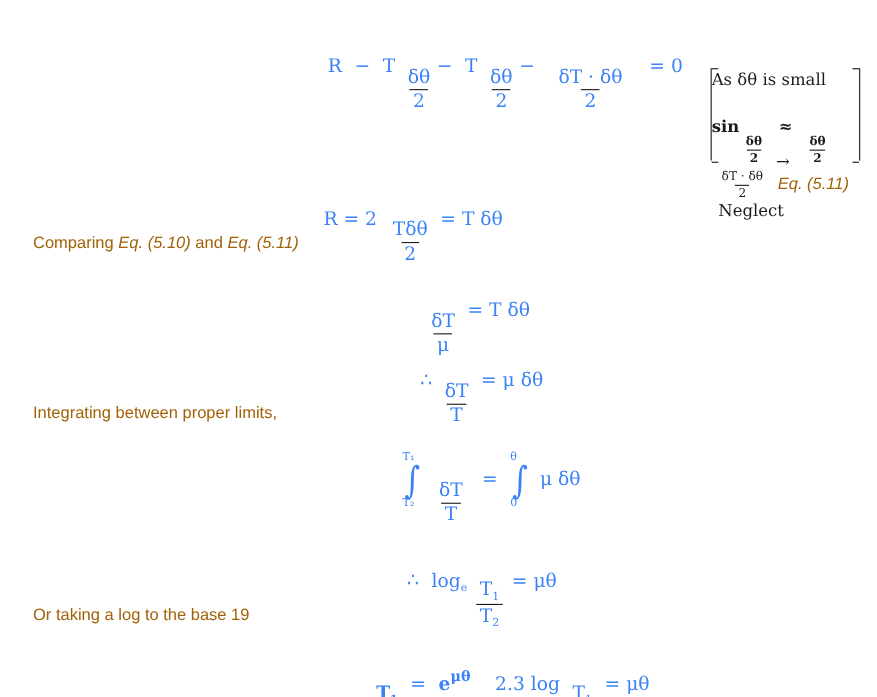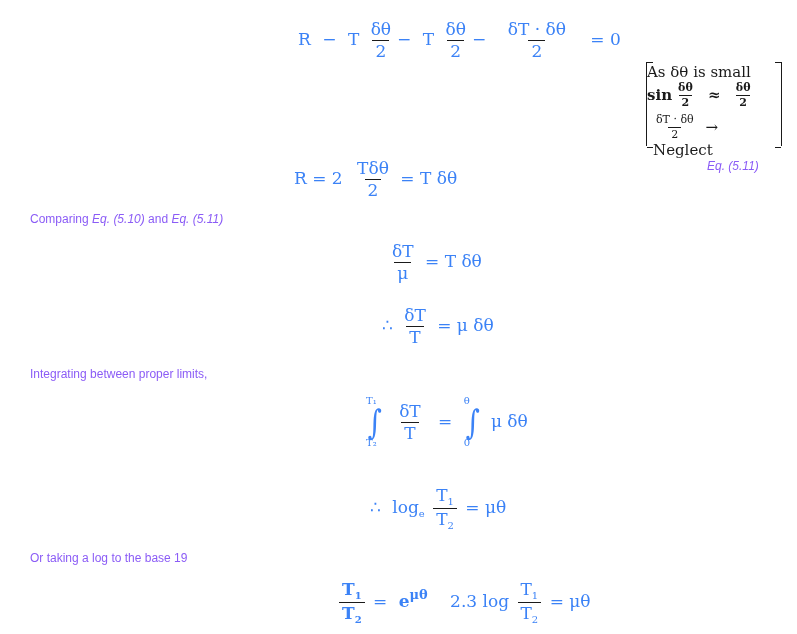--- a/index.html
+++ b/index.html
@@ -3,24 +3,24 @@
 <meta charset="utf-8">
 <style>
   html, body { margin: 0; padding: 0; background: #ffffff; }
   body {
     width: 797px; height: 634px; position: relative; overflow: hidden;
     color: #1a1a1a;
     font-family: "Liberation Sans", sans-serif;
   }
   .math { font-family: "DejaVu Serif", "Liberation Serif", serif; font-size: 17px; color: #3b82f6; white-space: nowrap; }
   .abs { position: absolute; }
-  .prose { position: absolute; font-family: "Liberation Sans", sans-serif; font-size: 12px; color: #8b5cf6; white-space: nowrap; }
+  .prose { position: absolute; font-family: "Liberation Sans", sans-serif; font-size: 15px; color: #a16207; white-space: nowrap; }
   .prose i { font-style: italic; }
   .frac { display: inline-flex; flex-direction: column; align-items: center; vertical-align: middle; margin: 0 3px; }
-  .frac .num { padding: 0 3px 1px; line-height: 1.1; }
+  .frac .num { padding: 0 3px 1px; line-height: 1.1; margin-top: 41px; }
   .frac .den { padding: 1px 3px 0; line-height: 1.1; border-top: 1.3px solid #1a1a1a; }
   .frac.small { font-size: 11px; }
   .op { margin: 0 6px; }
   .sub { font-size: 10px; vertical-align: -4px; }
   .sup { font-size: 13px; vertical-align: 8px; }
   .bold { font-weight: bold; }
   .bracket-box {
     position: absolute; left: 646px; top: 62px; width: 134px; height: 84px;
     border-left: 1.6px solid #1a1a1a; border-right: 1.6px solid #1a1a1a;
   }

